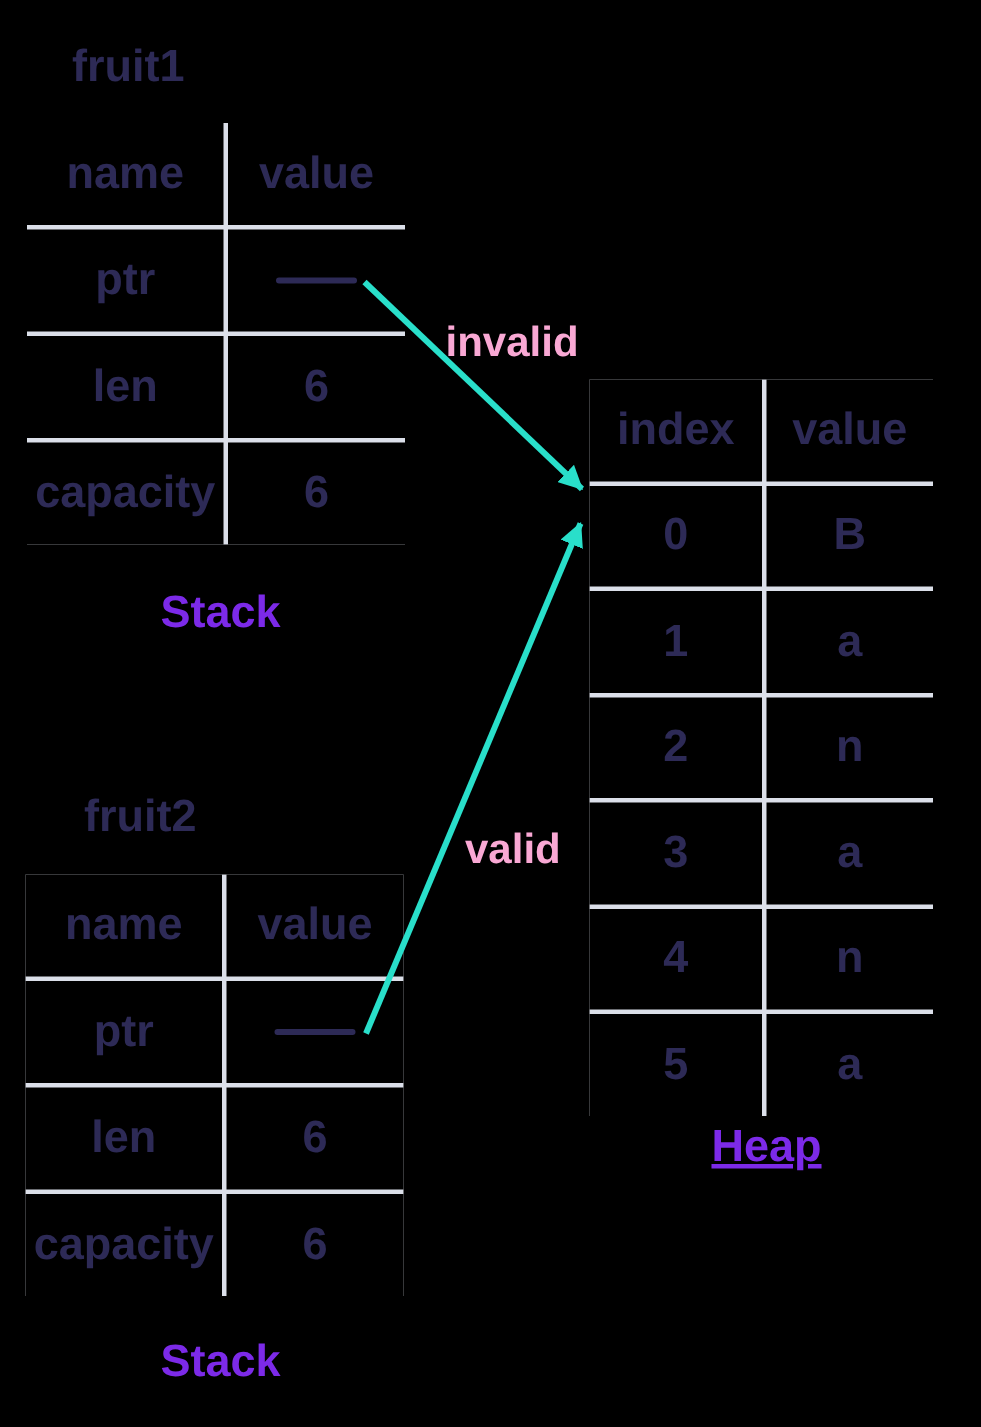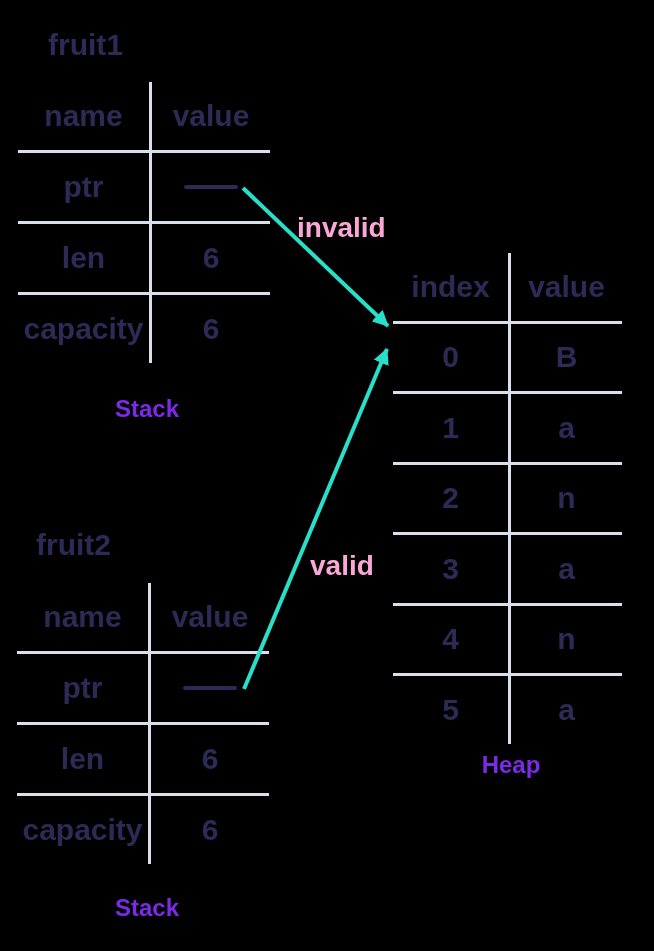--- a/index.html
+++ b/index.html
@@ -44,21 +44,21 @@
   .var-label {
     position: absolute;
     color: #2d2a56;
     font-size: 30px;
     line-height: 30px;
     white-space: nowrap;
   }
   .region-label {
     position: absolute;
     color: #7c2ae8;
-    font-size: 24px;
+    font-size: 30px;
     line-height: 30px;
     transform: translateX(-50%);
     white-space: nowrap;
   }
   .arrow-label {
     position: absolute;
     color: #f9a8d4;
     font-size: 28px;
     line-height: 28px;
     white-space: nowrap;
@@ -91,21 +91,21 @@
       <span class="ptr-dash"></span>
     </div>
     <div class="cell">len</div>
     <div class="cell">6</div>
     <div class="cell">capacity</div>
     <div class="cell">6</div>
   </div>
 
   <div class="region-label" style="left:147px; top:394px;">Stack</div>
 
-  <div class="var-label" style="left:36px; top:530px;">fruit2</div>
+  <div class="var-label" style="left:56px; top:530px;">fruit2</div>
 
   <div class="tbl stack-tbl" style="left:17px; top:583px;">
     <div class="cell">name</div>
     <div class="cell">value</div>
     <div class="cell">ptr</div>
     <div class="cell">
       <span class="ptr-dash"></span>
     </div>
     <div class="cell">len</div>
     <div class="cell">6</div>
@@ -125,21 +125,21 @@
     <div class="cell">2</div>
     <div class="cell">n</div>
     <div class="cell">3</div>
     <div class="cell">a</div>
     <div class="cell">4</div>
     <div class="cell">n</div>
     <div class="cell">5</div>
     <div class="cell">a</div>
   </div>
 
-  <div class="region-label" style="left:511px; top:750px;">Heap</div>
+  <div class="region-label" style="left:511px; top:750px;text-decoration:underline;">Heap</div>
 
   <div class="arrow-label" style="left:297px; top:214px;">invalid</div>
   <div class="arrow-label" style="left:310px; top:552px;">valid</div>
 
   <svg class="overlay" width="654" height="951" viewBox="0 0 654 951">
     <defs>
       <marker id="arrowhead" markerUnits="userSpaceOnUse" markerWidth="18" markerHeight="16" refX="15" refY="8" orient="auto">
         <path d="M0,0 L16,8 L0,16 Z" fill="#29dfca"></path>
       </marker>
     </defs>

